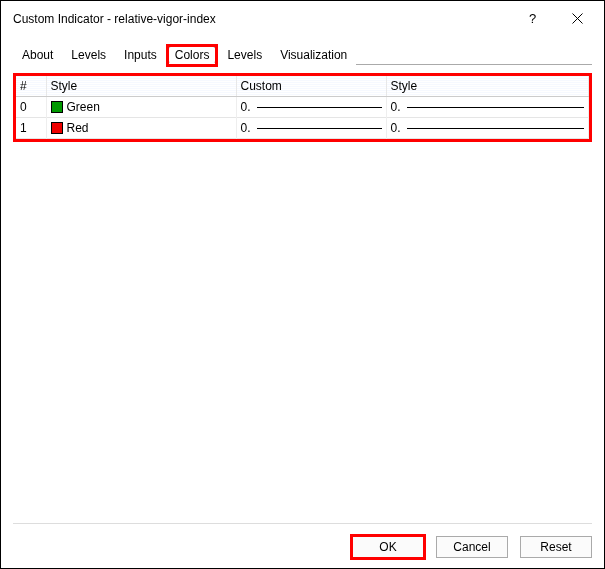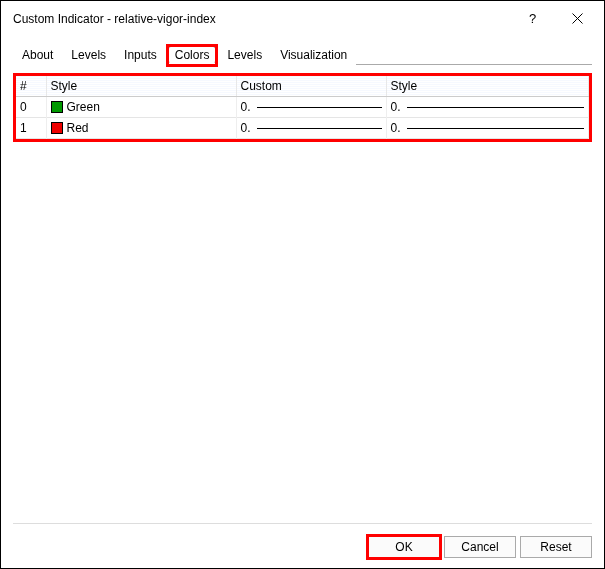--- a/index.html
+++ b/index.html
@@ -129,21 +129,21 @@
 .row-odd { background: #fff; }
 .row-even { background: #fff; }
 .colors-table tbody tr { border-bottom: 1px solid #e5e5e5; }
 .colors-table tbody td { border-right: 1px solid #eee; }
 
 .buttonbar {
   position: absolute;
   right: 12px;
   bottom: 10px;
   display: flex;
-  gap: 4px;
+  gap: 12px;
 }
 .btn {
   min-width: 72px;
   height: 22px;
   border: 1px solid #aaa;
   background: #fbfbfb;
   cursor: pointer;
   font-size: 12px;
   display: flex;
   align-items: center;

